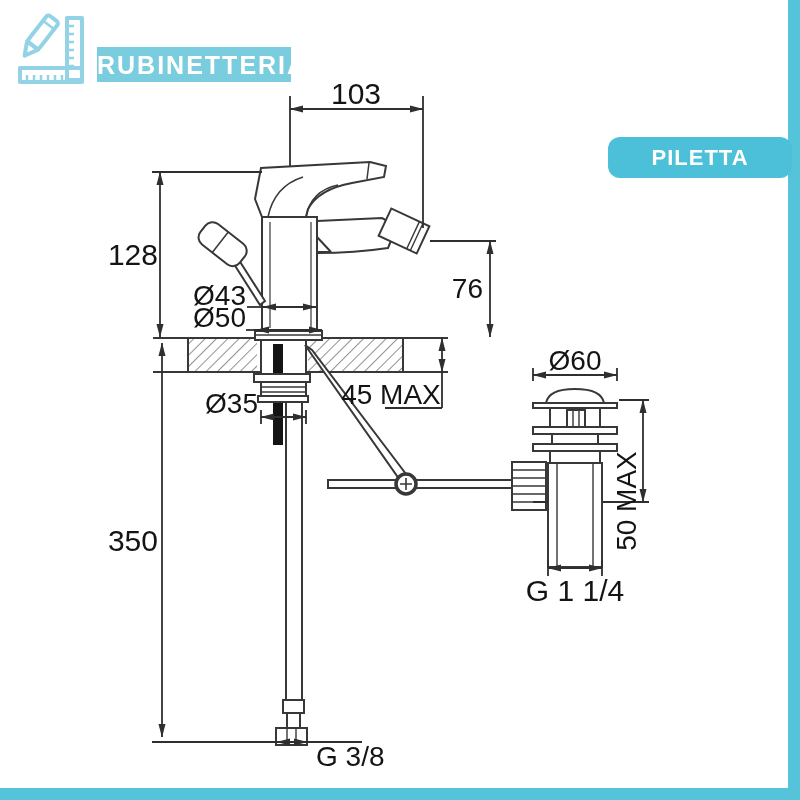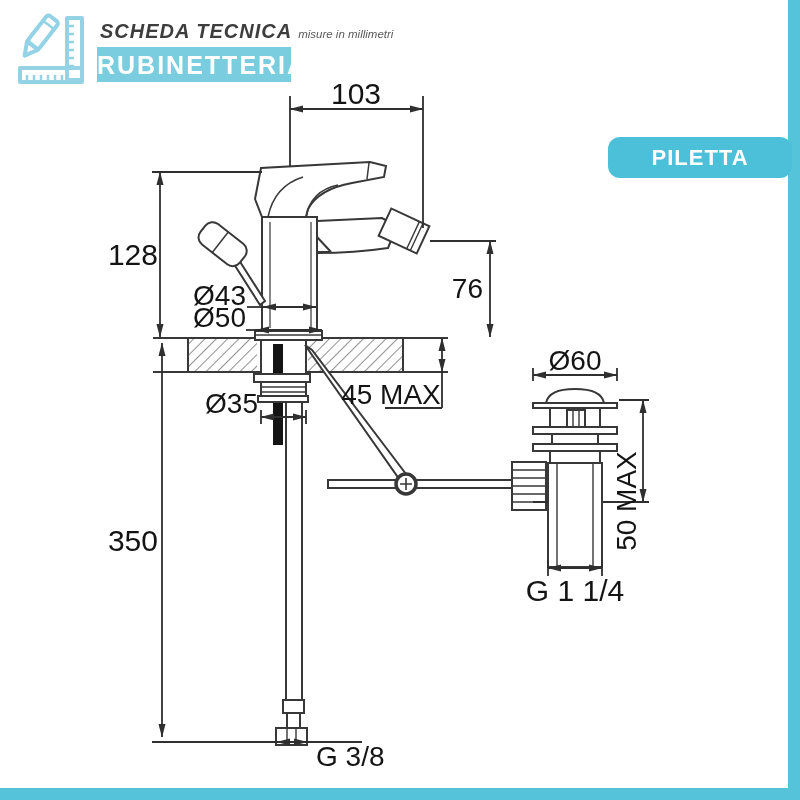--- a/index.html
+++ b/index.html
@@ -37,23 +37,20 @@
       <rect x="10" y="60" width="62" height="14"></rect>
       <path d="M17,67 v7 M24,67 v7 M31,67 v7 M38,67 v7 M45,67 v7 M52,67 v7" stroke-width="2.5"></path>
       <g transform="rotate(38 30 28)">
         <rect x="23" y="6" width="14" height="34" rx="3"></rect>
         <path d="M23,40 L30,53 L37,40 Z"></path>
         <path d="M23,14 h14" stroke-width="2.5"></path>
       </g>
     </g>
   </svg>
 
-  <div class="hdr-title-row">
-    <span class="hdr-title">SCHEDA TECNICA</span><span class="hdr-sub">misure in millimetri</span>
-  </div>
   <div class="hdr-banner">RUBINETTERIA</div>
 
   <div class="badge">PILETTA INCLUSA</div>
 
   <svg width="800" height="800" viewBox="0 0 800 800">
     <defs>
       <marker id="arr" viewBox="0 0 12 8" refX="11.5" refY="4" markerWidth="14" markerHeight="10" orient="auto-start-reverse" markerUnits="userSpaceOnUse">
         <path d="M0,0.9 L12,4 L0,7.1 Z" fill="#2f2f2f"></path>
       </marker>
       <pattern id="hatch" width="8" height="8" patternUnits="userSpaceOnUse" patternTransform="rotate(45)">

